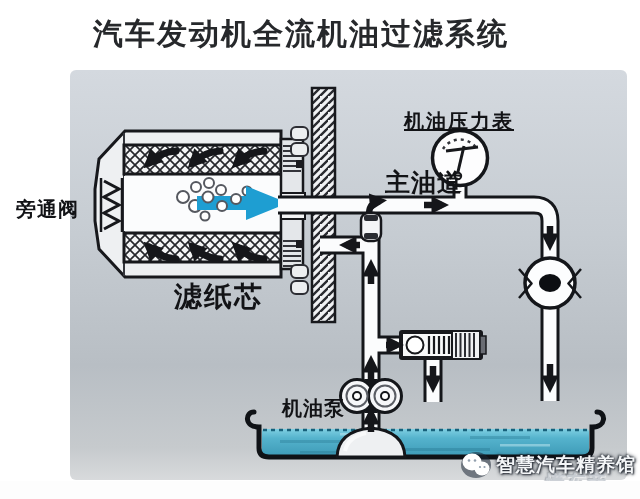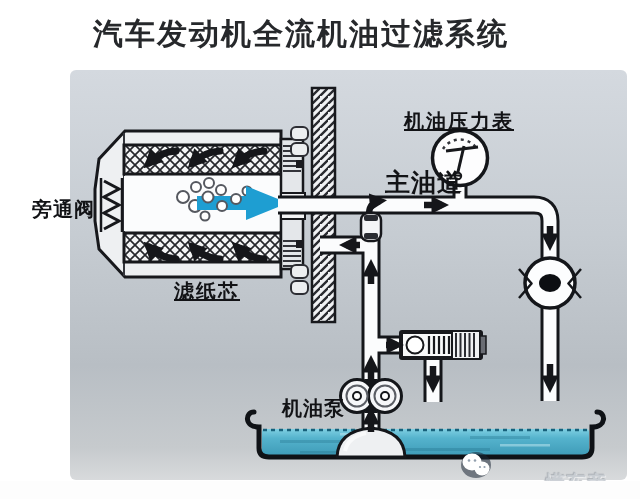--- a/index.html
+++ b/index.html
@@ -17,22 +17,22 @@
     position:absolute;left:70px;top:70px;width:557px;height:410px;
     background:linear-gradient(180deg,#d4d9df 0%,#c6ccd2 40%,#b8bec4 72%,#c6cacd 92%,#d8dadc 100%);
     border-radius:6px;
   }
   .schematic{position:absolute;left:0;top:0;width:640px;height:499px;}
   .diagram-label{
     position:absolute;font-weight:bold;color:#121316;white-space:nowrap;
   }
   .lbl-gauge{left:404px;top:108px;font-size:20px;letter-spacing:2px;text-decoration:underline;}
   .lbl-gallery{left:349px;top:166px;font-size:25px;letter-spacing:1px;margin-left:36px;}
-  .lbl-bypass{left:32px;top:196px;font-size:20px;letter-spacing:1px;}
-  .lbl-core{left:174px;top:278px;font-size:20px;letter-spacing:2px;text-decoration:underline;}
+  .lbl-bypass{left:16px;top:196px;font-size:20px;letter-spacing:1px;}
+  .lbl-core{left:174px;top:278px;font-size:28px;letter-spacing:2px;}
   .lbl-pump{left:282px;top:395px;font-size:20px;letter-spacing:1px;}
   .watermark{
     position:absolute;left:460px;top:450px;display:flex;align-items:center;gap:4px;
   }
   .watermark-brand{
     font-size:19px;font-weight:bold;color:#f4f6f8;letter-spacing:1px;white-space:nowrap;
     text-shadow:0 0 4px rgba(25,32,42,.95),1px 1px 2px rgba(20,26,34,.9),-1px -1px 2px rgba(20,26,34,.6);
   }
   .watermark-faint{
     position:absolute;left:546px;top:470px;font-size:19px;font-weight:bold;
@@ -230,16 +230,17 @@
 <div class="watermark">
   <svg width="32" height="30" viewBox="0 0 32 30">
     <ellipse cx="16" cy="15" rx="15" ry="13" fill="rgba(28,38,52,0.55)"></ellipse>
     <ellipse cx="12" cy="12" rx="9.5" ry="8.5" fill="#ffffff"></ellipse>
     <circle cx="9" cy="10.5" r="1.3" fill="#93a0ae"></circle>
     <circle cx="15" cy="10.5" r="1.3" fill="#93a0ae"></circle>
     <ellipse cx="22" cy="18.5" rx="7.5" ry="7" fill="#ffffff"></ellipse>
     <circle cx="20" cy="17" r="1.1" fill="#93a0ae"></circle>
     <circle cx="24.5" cy="17" r="1.1" fill="#93a0ae"></circle>
   </svg>
+  <span class="watermark-brand">智慧汽车精养馆</span>
 </div>
 <div class="watermark-faint">懂车帝</div>
 
 <div class="bottom-strip"></div>
 
 </body></html>

